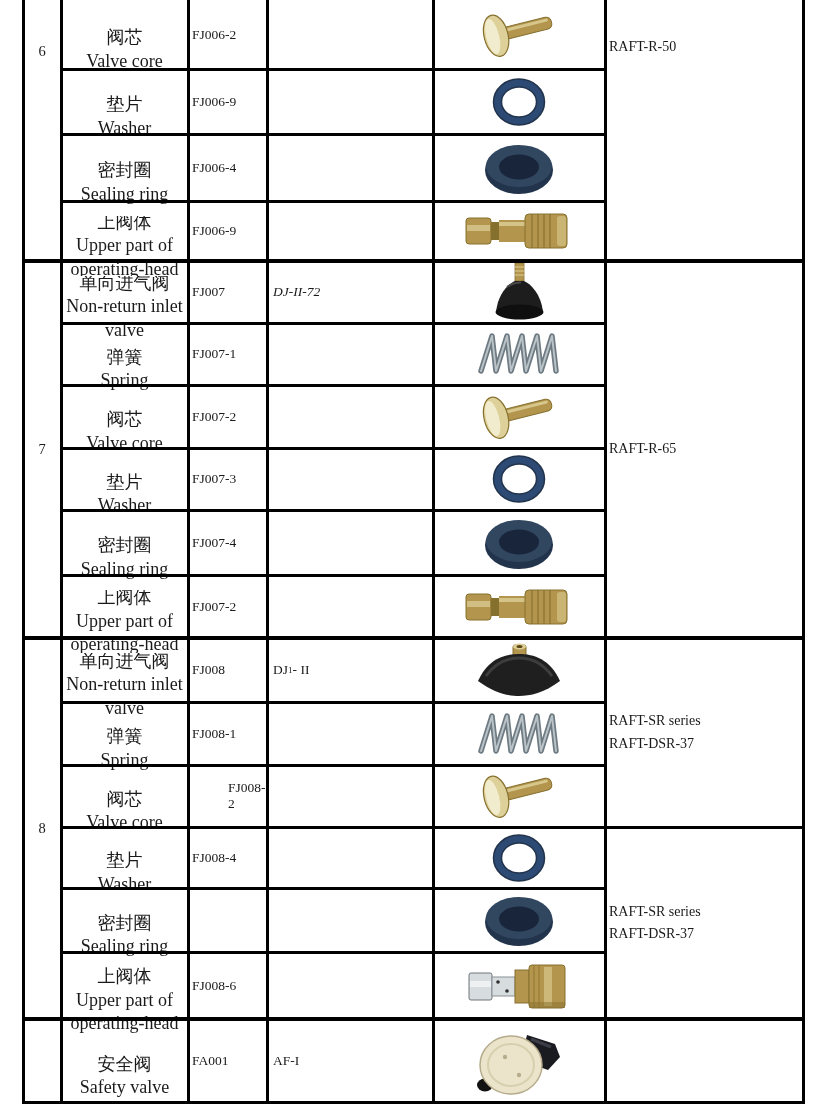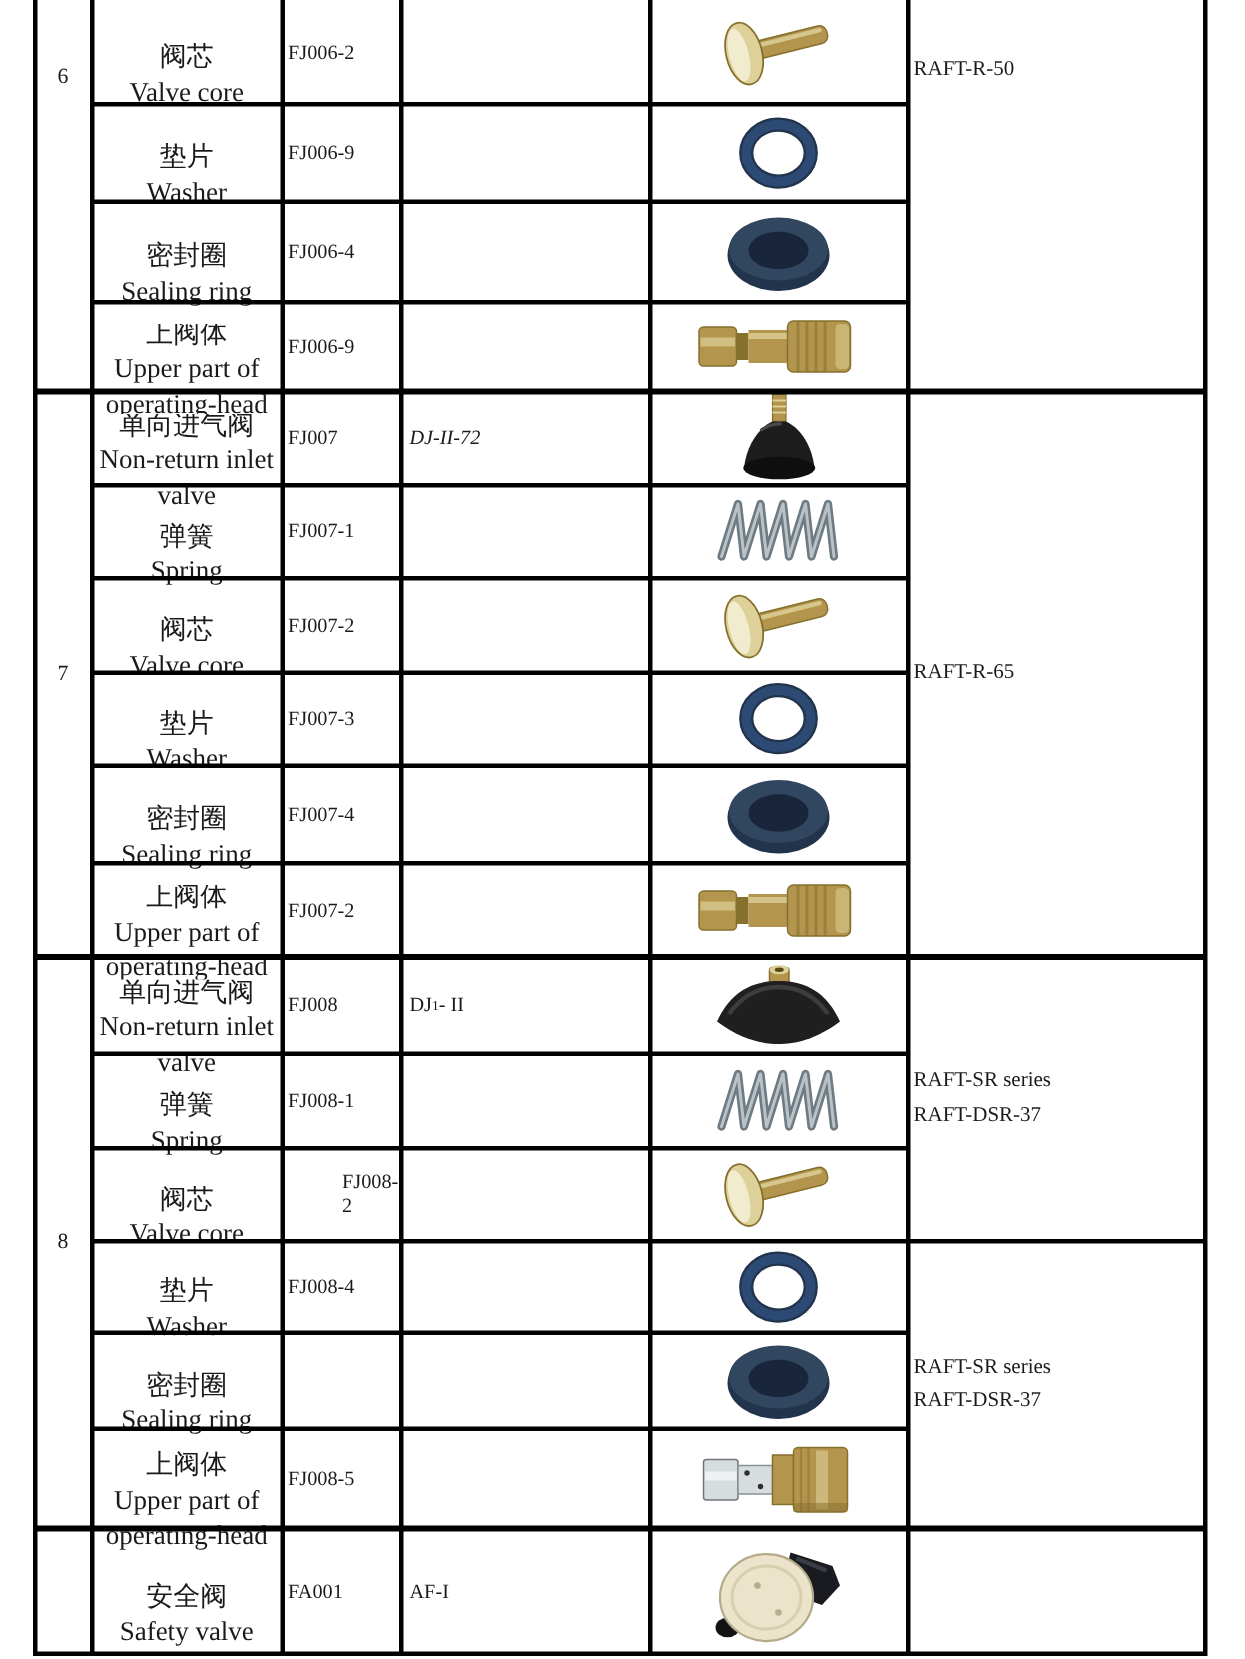--- a/index.html
+++ b/index.html
@@ -273,21 +273,21 @@
         <div style="line-height: 0;"><svg width="76" height="56" viewBox="0 0 76 56">
       <ellipse cx="38" cy="30" rx="34" ry="24" fill="#22334c"></ellipse>
       <ellipse cx="38" cy="26" rx="33" ry="21" fill="#31465f"></ellipse>
       <ellipse cx="38" cy="27" rx="20" ry="12.5" fill="#19253a"></ellipse>
           </svg></div>
       </div>
       <div class="cell name-cell" style="left: 61px; top: 952px; width: 127px; height: 67px;">
         <div class="name-cn">上阀体</div>
         <div class="name-en">Upper part of operating-head</div>
       </div>
-      <div class="cell code-cell" style="left: 188px; top: 952px; width: 79px; height: 67px;">FJ008-5</div>
+      <div class="cell code-cell" style="left: 188px; top: 952px; width: 79px; height: 67px;">FJ008-6</div>
       <div class="cell model-cell" style="left: 267px; top: 952px; width: 166px; height: 67px;"></div>
       <div class="cell photo-cell" style="left: 433px; top: 952px; width: 172px; height: 67px;">
         <div style="line-height: 0;"><svg width="105" height="56" viewBox="0 0 105 56">
       <rect x="2" y="15" width="23" height="27" rx="2" fill="#d7dcdf" stroke="#6f777c"></rect>
       <rect x="3" y="23" width="21" height="6" fill="#eef1f2"></rect>
       <rect x="25" y="19" width="23" height="19" fill="#d7dcdf" stroke="#8a9196"></rect>
       <circle cx="31" cy="24" r="1.8" fill="#2e2e2e"></circle>
       <circle cx="40" cy="33" r="1.8" fill="#2e2e2e"></circle>
       <rect x="48" y="12" width="14" height="33" fill="#b3954d" stroke="#86702e"></rect>
       <rect x="62" y="7" width="36" height="43" rx="3" fill="#b3954d" stroke="#86702e"></rect>

